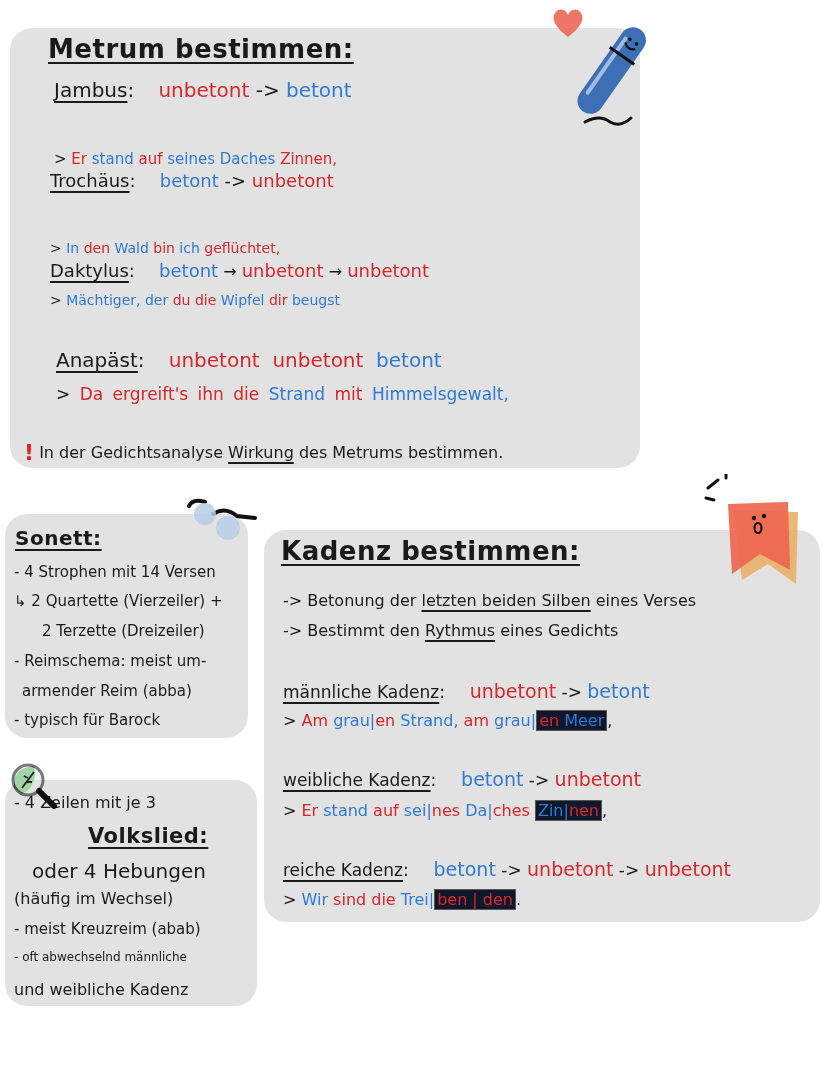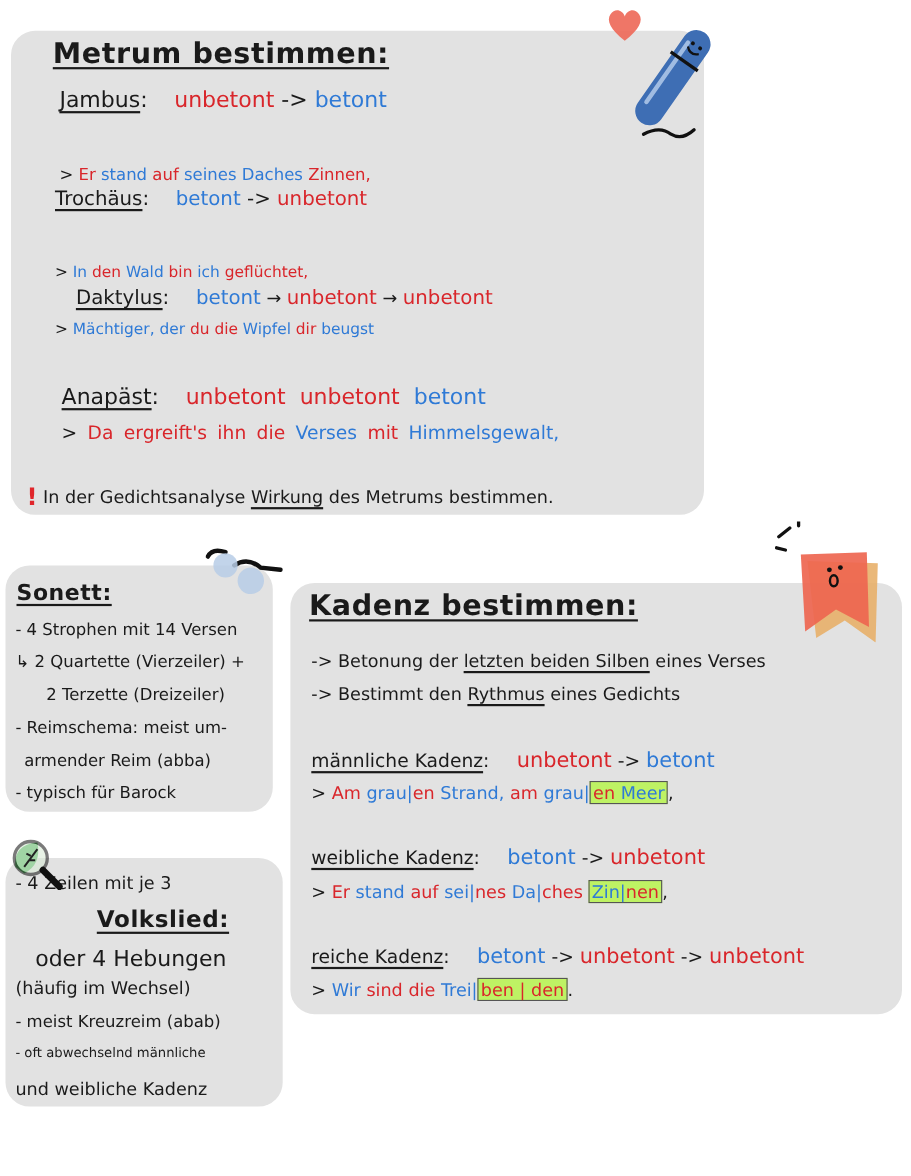--- a/index.html
+++ b/index.html
@@ -10,21 +10,21 @@
   .card { position: absolute; background: #e2e2e2; border-radius: 22px; }
   .red { color: #d9262b; }
   .blue { color: #2f7ad6; }
   .blk { color: #1a1a1a; }
   .ul { text-decoration: underline; text-underline-offset: 4px; text-decoration-thickness: 1.5px; }
   .title { position: absolute; font-weight: bold; font-size: 26px; letter-spacing: 0.5px; }
   .row { position: absolute; white-space: nowrap; }
   .lbl { font-size: 20px; }
   .pat { font-size: 20px; }
   .ex { font-size: 15px; margin-top: 36px; }
-  .boxed { background: #bef264; border: 1.5px solid #555; padding: 0 2px; }
+  .boxed { background: #0f172a; border: 1.5px solid #555; padding: 0 2px; }
   .list-line { position: absolute; white-space: nowrap; font-size: 15px; }
   .sp { display: inline-block; width: 14px; }
 </style>
 </head>
 <body>
 
 <div class="card" style="left:10px; top:28px; width:630px; height:440px;"></div>
 
 <div class="title ul" style="left:48px; top:34px;">Metrum bestimmen:</div>
 
@@ -52,21 +52,21 @@
   <span class="blk">&gt;</span>
   <span class="blue">In</span>
   <span class="red">den</span>
   <span class="blue">Wald</span>
   <span class="red">bin</span>
   <span class="blue">ich</span>
   <span class="red">geflüchtet,</span>
 </div>
 
 <div class="row" style="left:50px; top:260px;">
-  <span class="lbl ul" style="font-size:18px;margin-left:19px;">Daktylus</span><span class="lbl" style="font-size:18px;">:</span>
+  <span class="lbl ul" style="font-size:18px;">Daktylus</span><span class="lbl" style="font-size:18px;">:</span>
   <span class="sp"></span>
   <span class="blue" style="font-size:18px;">betont</span><span class="blk" style="font-size:16px;"> → </span><span class="red" style="font-size:18px;">unbetont</span><span class="blk" style="font-size:16px;"> → </span><span class="red" style="font-size:18px;">unbetont</span>
 </div>
 <div class="row" style="left:50px; top:292px; font-size:14px;">
   <span class="blk">&gt;</span>
   <span class="blue">Mächtiger,</span>
   <span class="blue">der</span>
   <span class="red">du die</span>
   <span class="blue">Wipfel</span>
   <span class="red">dir</span>
@@ -76,21 +76,21 @@
 <div class="row" style="left:56px; top:348px;">
   <span class="lbl ul">Anapäst</span><span class="lbl">:</span>
   <span class="sp"></span>
   <span class="pat red">unbetont</span><span class="pat" style="white-space:pre;">  </span><span class="pat red">unbetont</span><span class="pat" style="white-space:pre;">  </span><span class="pat blue">betont</span>
 </div>
 <div class="row" style="left:56px; top:384px; font-size:17px; word-spacing:4px;">
   <span class="blk">&gt;</span>
   <span class="red">Da</span>
   <span class="red">ergreift's</span>
   <span class="red">ihn die</span>
-  <span class="blue">Verses</span>
+  <span class="blue">Strand</span>
   <span class="red">mit</span>
   <span class="blue">Himmelsgewalt,</span>
 </div>
 
 <div class="row" style="left:24px; top:440px; font-size:16px;">
   <span style="color:#e0262b; font-weight:bold; font-size:22px; vertical-align:-2px;">!</span>
   <span>In der Gedichtsanalyse</span>
   <span class="ul">Wirkung</span>
   <span>des Metrums bestimmen.</span>
 </div>

